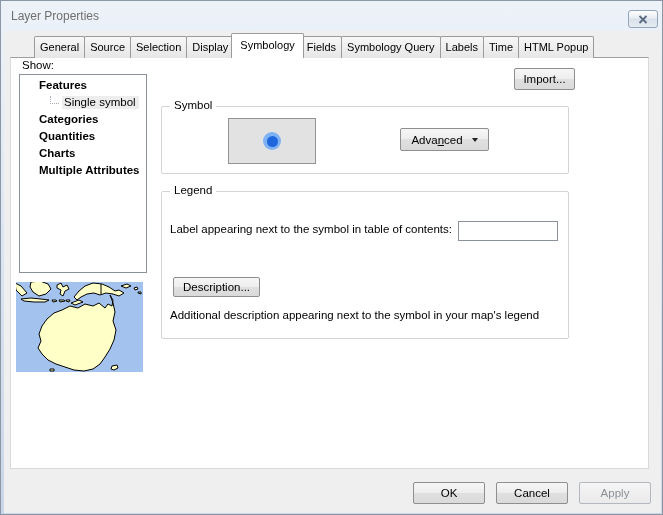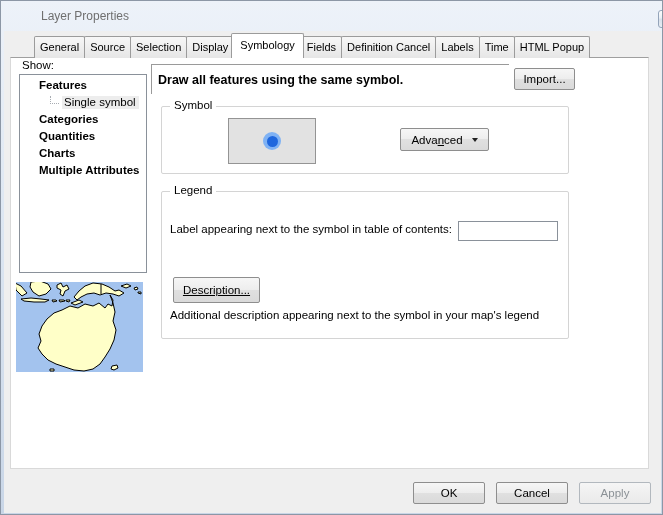--- a/index.html
+++ b/index.html
@@ -3,21 +3,21 @@
 <meta charset="utf-8">
 <style>
   * { margin:0; padding:0; box-sizing:border-box; }
   html,body { width:663px; height:515px; font-family:"Liberation Sans","DejaVu Sans",sans-serif; }
   .window{
     position:relative; width:663px; height:515px;
     border:1px solid #8C97A6;
     background:linear-gradient(180deg,#EDF2F9 0%,#DCE6F2 45%,#C9D6E7 100%);
     overflow:hidden;
   }
-  .titlebar{ position:absolute; left:0; top:0; right:8px; height:30px;margin-left:30px; }
+  .titlebar{ position:absolute; left:0; top:0; right:8px; height:30px; }
   .title-text{ position:absolute; left:10px; top:0; height:30px; line-height:30px;
     font-size:12px; color:#6F6F6F; }
   .close-btn{ position:absolute; left:627px; top:9px; width:30px; height:18px;
     border:1px solid #94A4BA; border-radius:3px;
     background:linear-gradient(180deg,#FDFEFE 0%,#E9EEF4 45%,#D8E0EB 50%,#E7ECF3 100%);
     display:flex; align-items:center; justify-content:center; cursor:default; }
   .dialog-body{ position:absolute; left:3px; top:30px; width:657px; height:482px; background:#EFEFEF; }
 
   
   .tabs{ position:absolute; left:13px; top:32px; height:25px; display:flex; align-items:flex-end; z-index:3;padding-left:20px; }
@@ -70,21 +70,21 @@
     display:flex; align-items:center; justify-content:center; }
   .dot-core{ width:11px; height:11px; border-radius:50%; background:var(--symbol-core,#1E66DD); }
 
   .advanced-btn{ position:absolute; left:399px; top:127px; width:89px; height:23px; z-index:3; gap:9px; }
   .advanced-btn .key{ text-decoration:underline; text-underline-offset:1px; }
   .arrow-down{ width:0; height:0; border-left:3.5px solid transparent; border-right:3.5px solid transparent; border-top:4px solid #222; }
 
   .legend-label{ position:absolute; left:169px; top:222px; font-size:11.5px; z-index:3; }
   .legend-input{ position:absolute; left:457px; top:220px; width:100px; height:20px;
     border:1px solid #8A919A; background:#FFF; font-size:11.5px; padding:0 3px; z-index:3; }
-  .description-btn{ position:absolute; left:172px; top:276px; width:87px; height:26px; z-index:3;text-decoration:underline; }
+  .description-btn{ position:absolute; left:172px; top:276px; width:87px; height:20px; z-index:3; }
   .additional-text{ position:absolute; left:169px; top:308px; font-size:11.5px; z-index:3; }
 
   .footer-btn{ position:absolute; top:481px; width:72px; height:22px; z-index:2; }
   .ok-btn{ left:412px; } .cancel-btn{ left:495px; } .apply-btn{ left:578px; }
 </style>
 </head>
 <body>
 
 <div class="window">
 
@@ -103,21 +103,21 @@
 
   <div class="tab-panel"></div>
 
   <div class="tabs">
     <div class="tab">General</div>
     <div class="tab">Source</div>
     <div class="tab">Selection</div>
     <div class="tab">Display</div>
     <div class="tab active">Symbology</div>
     <div class="tab">Fields</div>
-    <div class="tab">Definition Cancel</div>
+    <div class="tab">Symbology Query</div>
     <div class="tab">Labels</div>
     <div class="tab">Time</div>
     <div class="tab">HTML Popup</div>
   </div>
 
   <div class="show-label">Show:</div>
 
   <div class="tree-box">
     <div class="tree-item root">Features</div>
     <div class="tree-item child">
@@ -144,23 +144,20 @@
       <line class="map-border-line" x1="85" y1="2" x2="85" y2="12"></line>
       <path class="land" d="M105,4 L111,2 115,4 110,6 Z"></path>
       <path class="land" d="M118,6 l3,-1 1,2 -3,1 Z"></path>
       <path class="land" d="M122,10 l3,0 0,2 -3,-1 Z"></path>
       <path class="land" d="M94,13 L97,18 96,24 92,22 89,26 83,21 77,24 69,22 62,26 54,24 46,28 38,31 31,37 26,44 23,52 25,59 22,66 26,72 32,78 40,82 49,85 58,88 68,89 77,87 84,82 89,75 94,67 98,58 100,48 97,39 99,30 97,21 Z"></path>
       <path class="land" d="M96,84 L101,83 102,86 98,88 95,87 Z"></path>
       <path class="land" d="M34,87 l4,0 0,2 -4,0 Z"></path>
     </svg>
   </div>
 
-  <div class="header-box">
-    <span>Draw all features using the same symbol.</span>
-  </div>
 
   <div class="btn import-btn">Import...</div>
 
   <div class="groupbox symbol-group">
     <span class="groupbox-label">Symbol</span>
   </div>
 
   <div class="symbol-preview">
     <div class="dot-halo">
       <div class="dot-core"></div>

